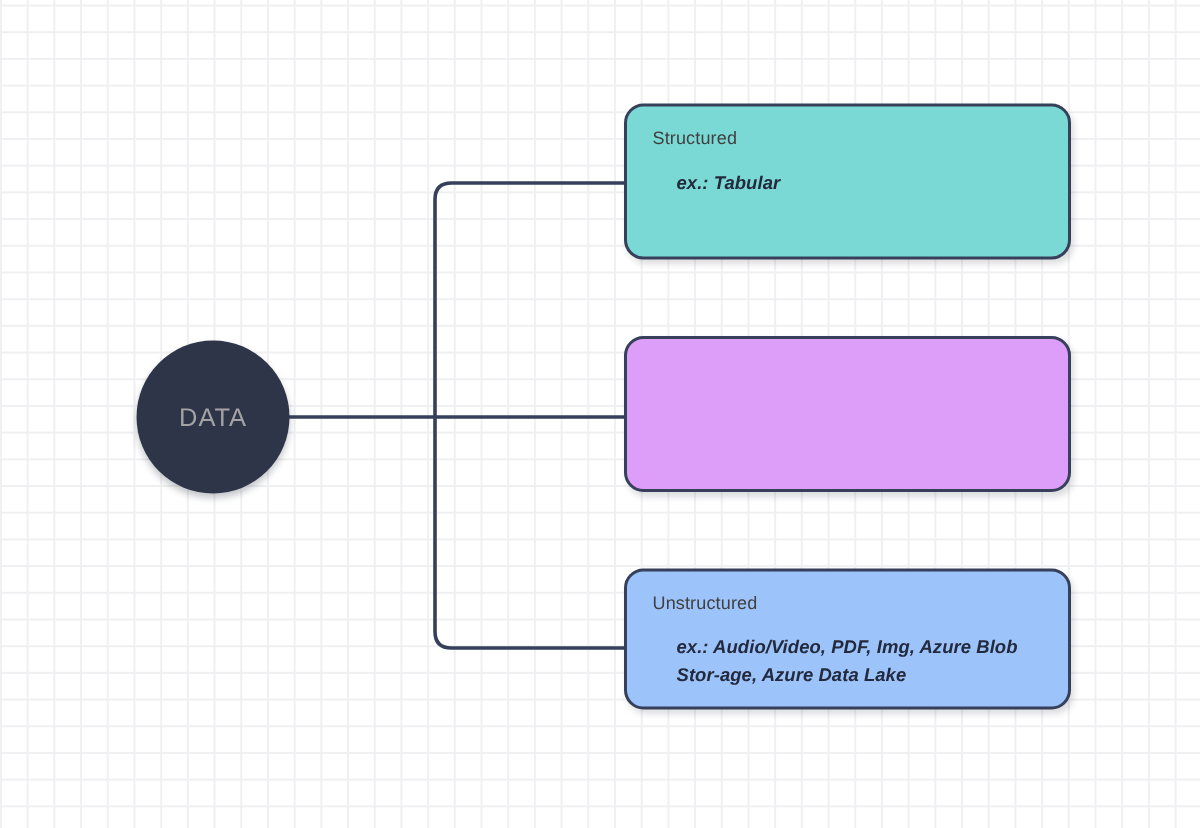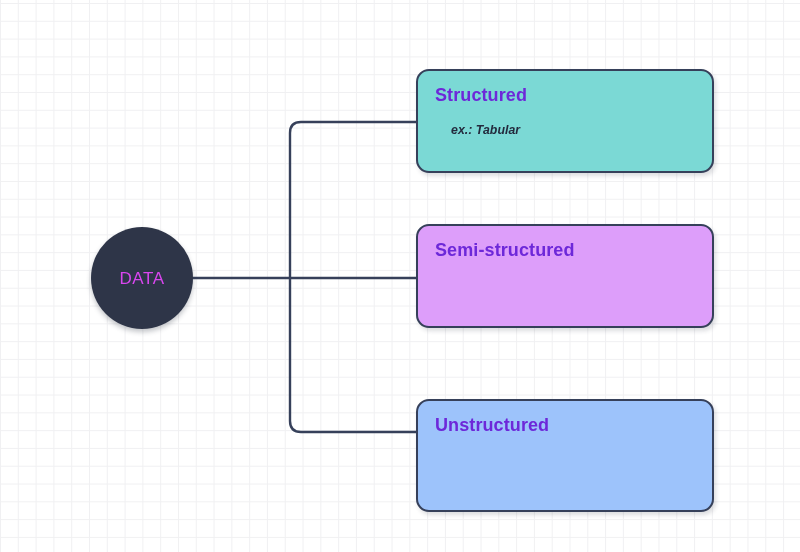--- a/index.html
+++ b/index.html
@@ -44,46 +44,46 @@
     width: 102px;
     height: 102px;
     border-radius: 50%;
     background: #2E3548;
     box-shadow: 0 3px 5px rgba(40,45,60,0.28);
     display: flex;
     align-items: center;
     justify-content: center;
   }
   .root-label {
-    color: #d946ef;
+    color: #a3a3a3;
     font-size: 17px;
     letter-spacing: 0.6px;
     font-weight: 400;
     line-height: 1;
   }
 
   
   .cat-box {
     position: absolute;
     left: 416px;
     width: 298px;
     border: 2px solid #36405A;
     border-radius: 13px;
     box-sizing: border-box;
     box-shadow: 2px 3px 4px rgba(40,45,60,0.16);
     padding: 14px 17px 12px 17px;
   }
   .cat-box.b1 { top: 69px;  height: 104px; }
   .cat-box.b2 { top: 224px; height: 104px; }
-  .cat-box.b3 { top: 399px; height: 113px; }
+  .cat-box.b3 { top: 379px; height: 94px; }
 
   .cat-title {
-    font-size: 18px;
-    font-weight: 700;
-    color: #6d28d9;
+    font-size: 12px;
+    font-weight: 400;
+    color: #404040;
     line-height: 1.2;
     margin: 0 0 4px 0;
     letter-spacing: 0.1px;
   }
   .cat-desc {
     font-size: 12.3px;
     font-weight: 700;
     font-style: italic;
     color: #232a3d;
     line-height: 1.52;
@@ -111,20 +111,20 @@
   <div class="root-node">
     <span class="root-label">DATA</span>
   </div>
 
   <div class="cat-box b1" style="background:#7BD9D5;">
     <div class="cat-title">Structured</div>
     <div class="cat-desc">ex.: Tabular</div>
   </div>
 
   <div class="cat-box b2" style="background:#DD9EFA;">
-    <div class="cat-title">Semi-structured</div>
   </div>
 
   <div class="cat-box b3" style="background:#9DC3FB;">
     <div class="cat-title">Unstructured</div>
+    <div class="cat-desc">ex.: Audio/Video, PDF, Img, Azure Blob Stor-age, Azure Data Lake</div>
   </div>
 
 </div>
 
 </body></html>

